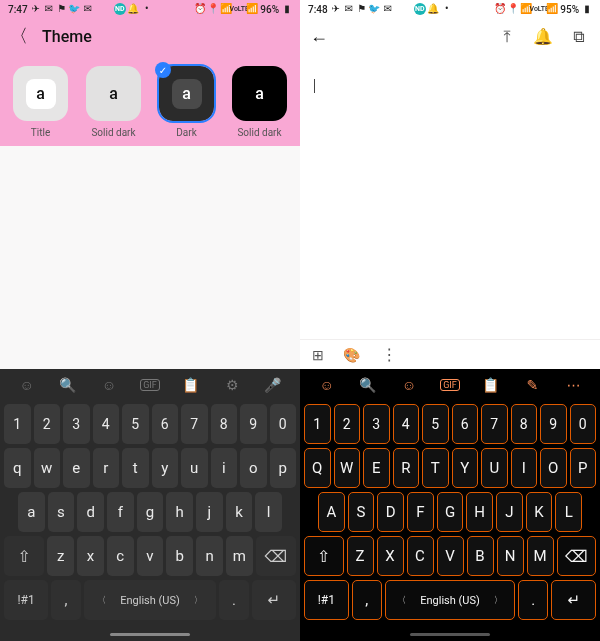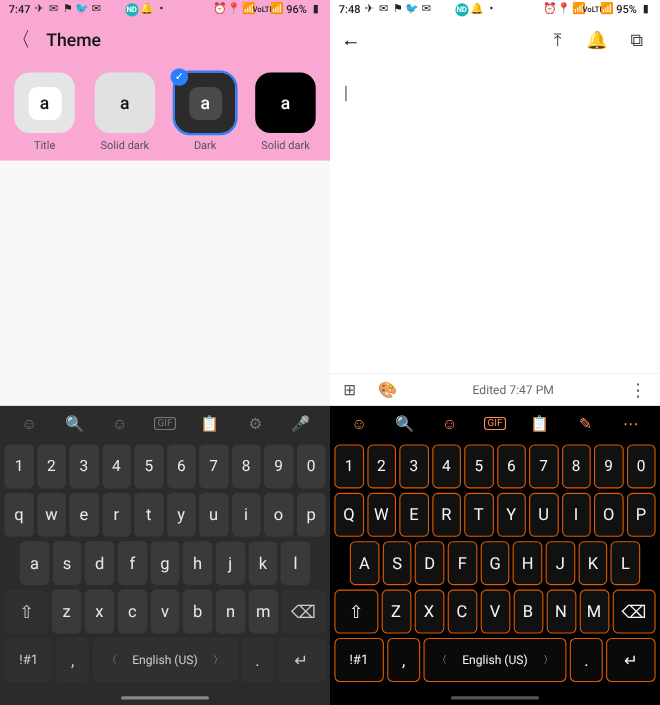--- a/index.html
+++ b/index.html
@@ -248,21 +248,20 @@
   <div class="flex-fill-right">
     <div class="note-body">
       <br>
       <span class="cursor-line"></span>
     </div>
   </div>
 
   <div class="note-toolbar">
     <span>⊞</span>
     <span>🎨</span>
-    <span class="edited">Edited 7:47 PM</span>
     <span class="more">⋮</span>
   </div>
 
   <div class="keyboard kbR">
     <div class="kb-toolbar" id="kbR-toolbar">
         <div class="kb-tool">☺</div>
         <div class="kb-tool">🔍</div>
         <div class="kb-tool">☺</div>
         <div class="kb-tool">
           <span class="gif-badge">GIF</span>

